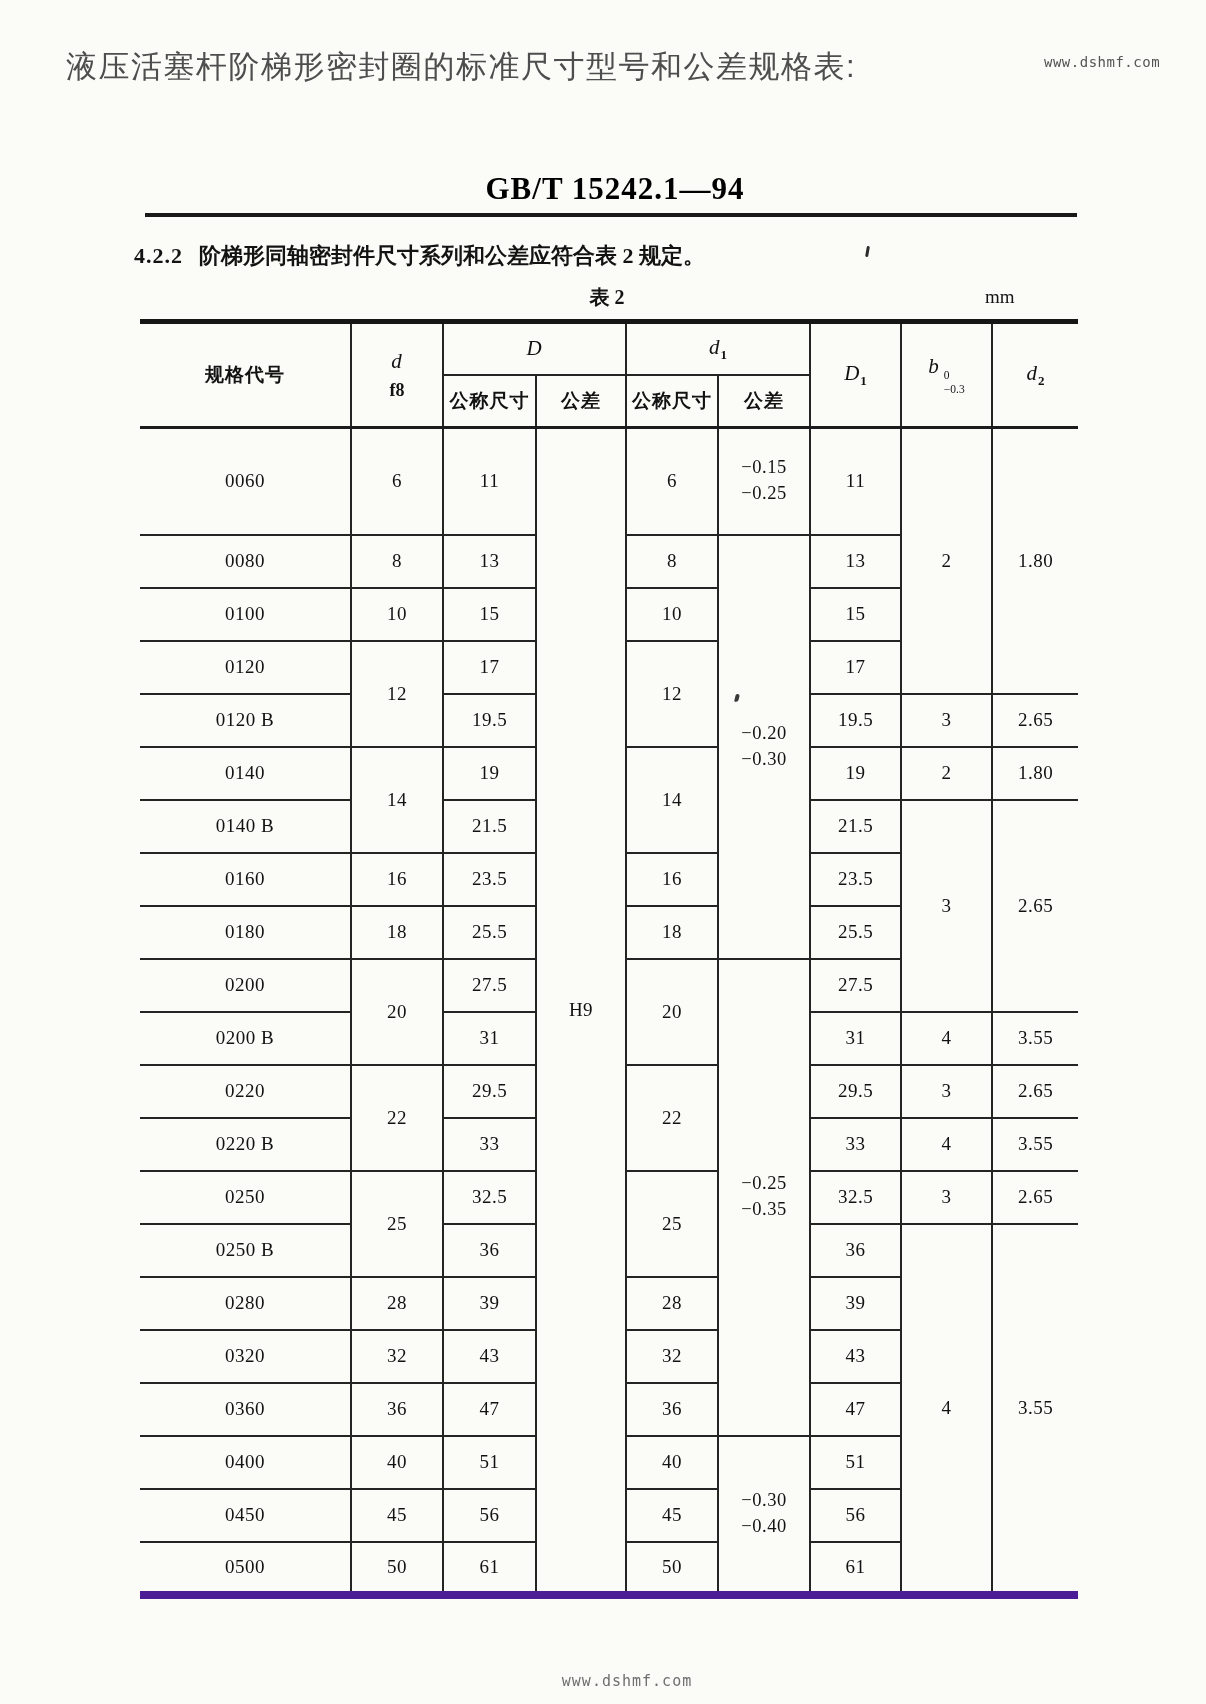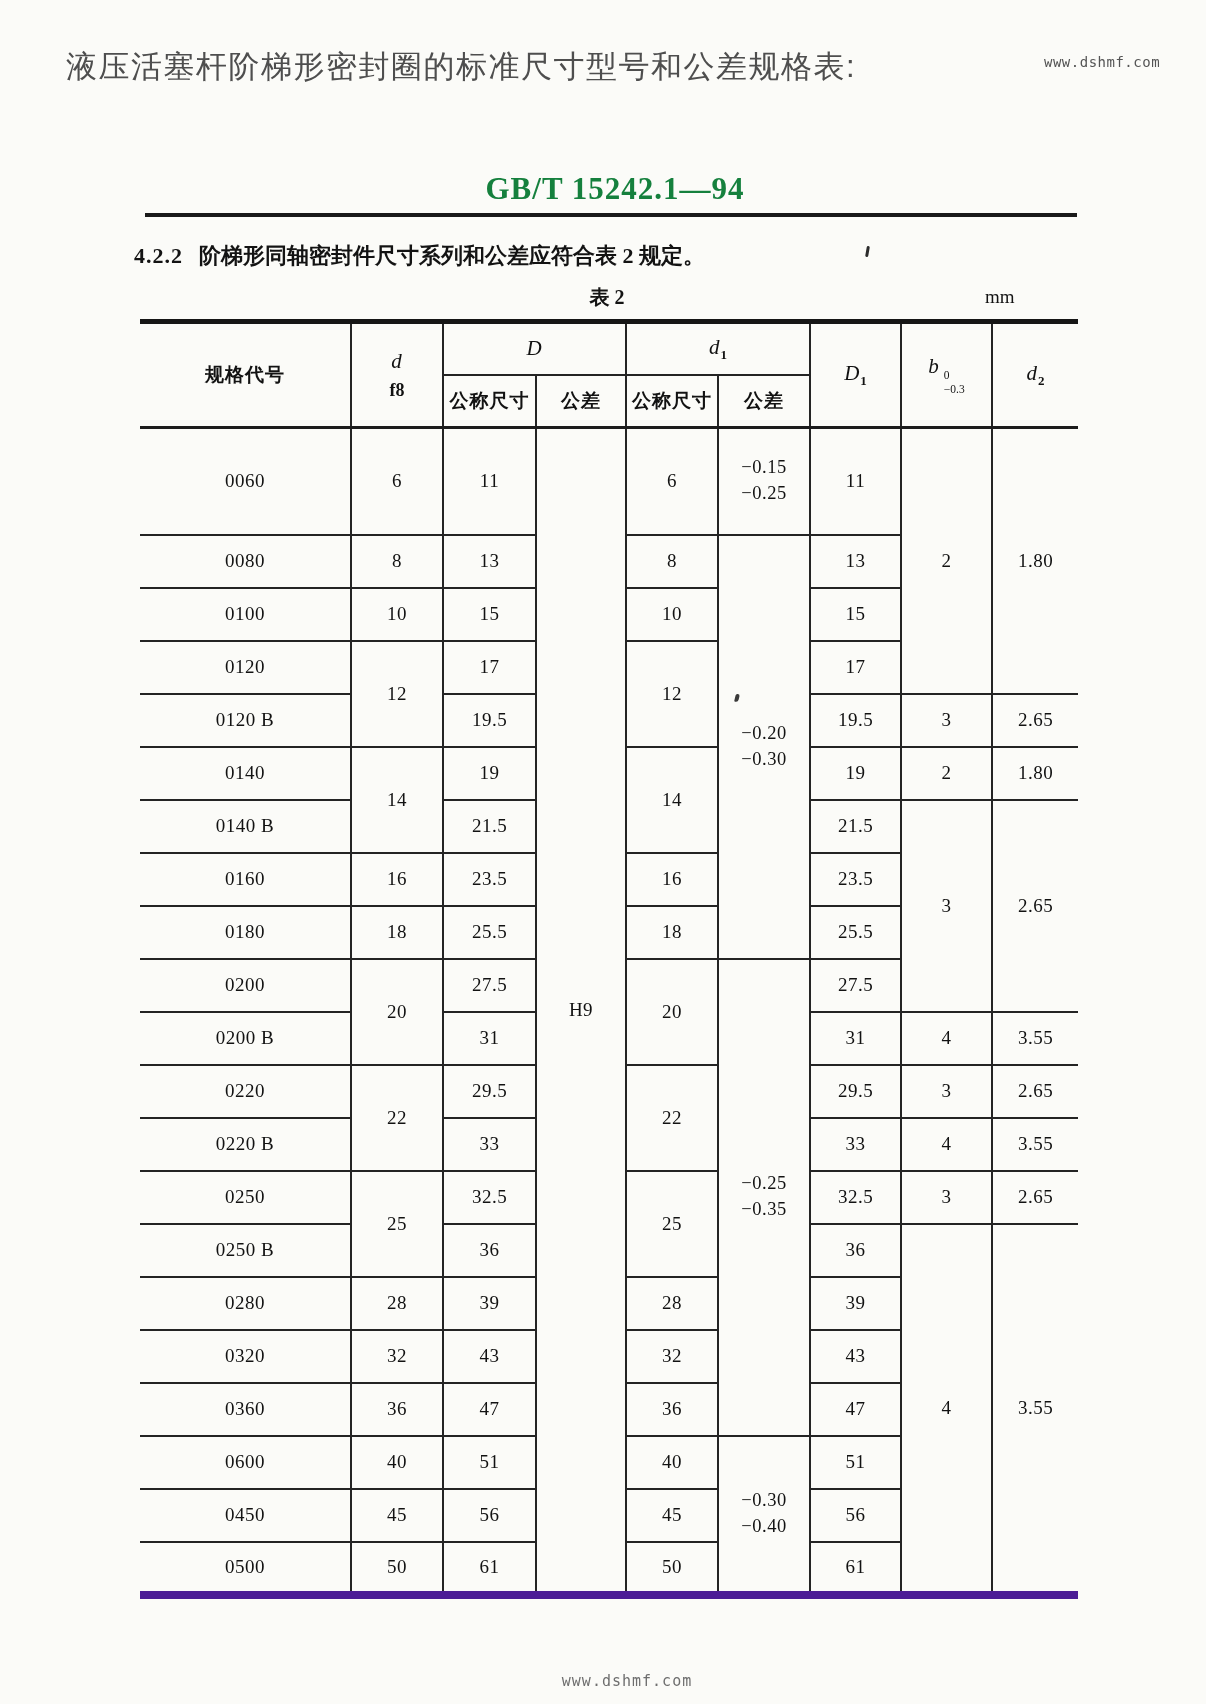--- a/index.html
+++ b/index.html
@@ -19,21 +19,21 @@
     color:#4e4e4e; white-space:nowrap;
   }
   .url-top {
     position:absolute; left:1044px; top:54px;
     font-family:"DejaVu Sans Mono","Liberation Mono",monospace;
     font-size:14px; letter-spacing:0.5px; color:#545454; white-space:nowrap;
   }
   .std-code {
     position:absolute; left:0; top:171px; width:1206px;
     text-align:center; padding-left:24px; box-sizing:border-box;
-    font-size:31px; font-weight:700; letter-spacing:1px; color:#15803d;
+    font-size:31px; font-weight:700; letter-spacing:1px; color:#000000;
     white-space:nowrap;
   }
   .rule {
     position:absolute; left:145px; top:213px;
     width:932px; height:4px; background:#1a1a1a;
   }
   .clause {
     position:absolute; left:134px; top:241px;
     font-size:22px; font-weight:700; color:#131313; white-space:nowrap;
   }
@@ -286,21 +286,21 @@
         <td>43</td>
       </tr>
       <tr>
         <td>0360</td>
         <td>36</td>
         <td>47</td>
         <td>36</td>
         <td>47</td>
       </tr>
       <tr>
-        <td>0600</td>
+        <td>0400</td>
         <td>40</td>
         <td>51</td>
         <td>40</td>
         <td rowspan="3" class="bb"><span class="tol2"><span>−0.30</span><span>−0.40</span></span></td>
         <td>51</td>
       </tr>
       <tr>
         <td>0450</td>
         <td>45</td>
         <td>56</td>

